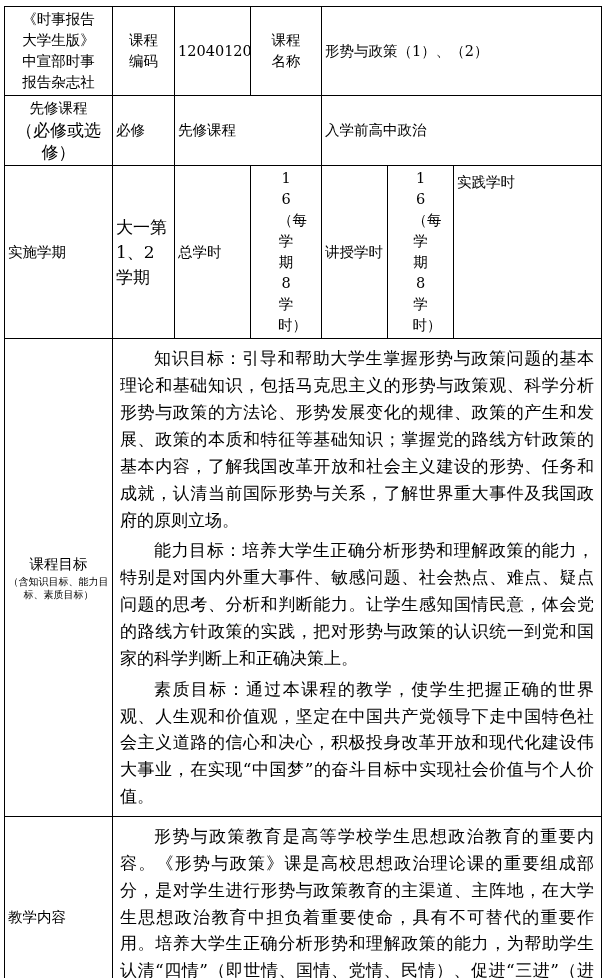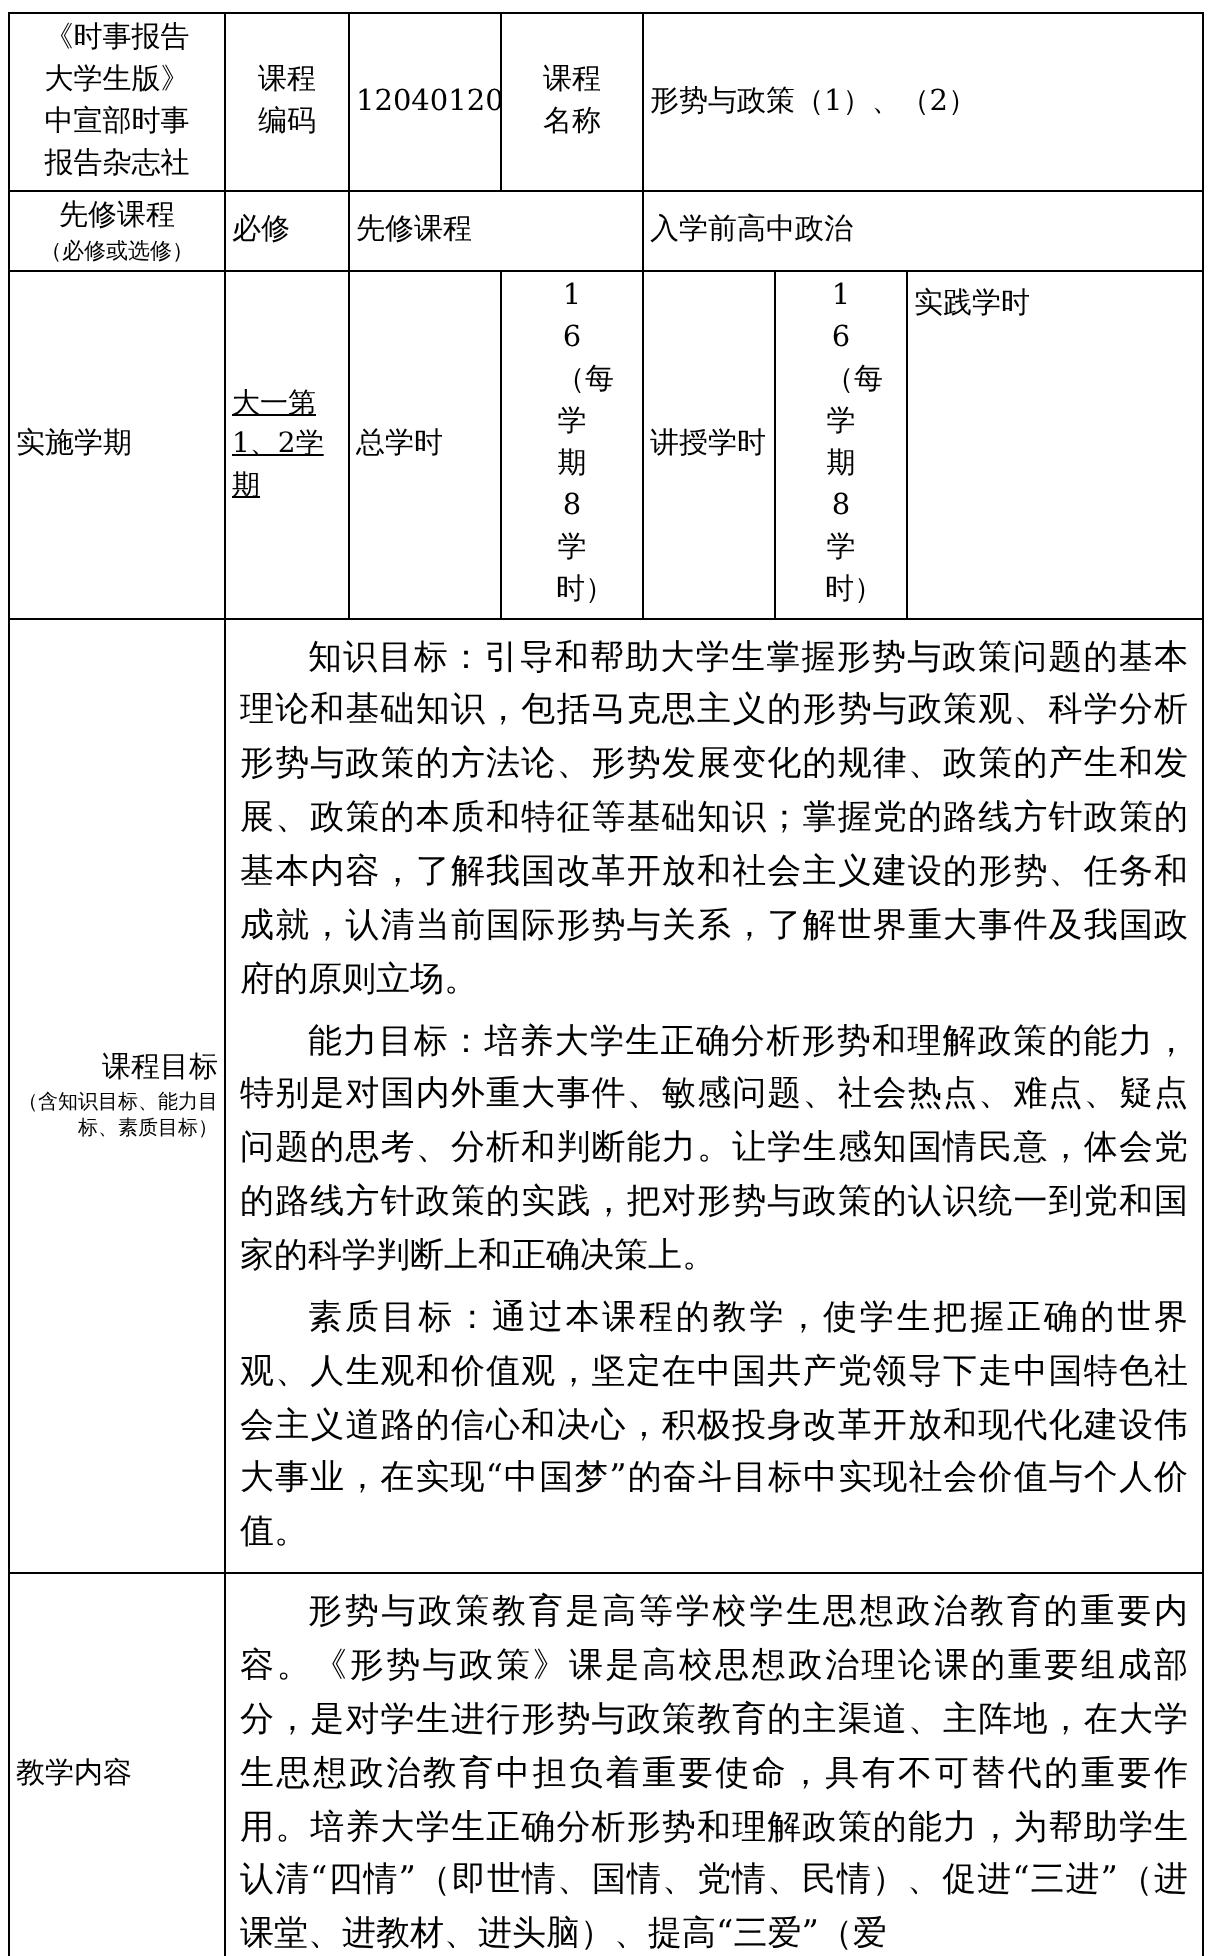--- a/index.html
+++ b/index.html
@@ -30,21 +30,21 @@
     font-size: 14.5px;
     line-height: 1.45;
   }
   .ctr { }
   .label-cell {
     text-align: center;
     font-size: 14.5px;
     line-height: 1.4;
   }
   .small {
-    font-size: 11px;
+    font-size: 17px;
     line-height: 1.3;
     display: block;
   }
   
   .title-cell {
     font-size: 15.5px;
     line-height: 1.55;
     text-align: center;
     padding: 6px 2px;
   }
@@ -68,21 +68,21 @@
     text-indent: 2em;
     text-align: justify;
     text-justify: inter-ideograph;
     font-size: 17px;
     line-height: 1.58;
   }
   .content-cell {
     padding: 3px 4px 5px 4px;
   }
   .goal-label {
-    text-align: right;
+    text-align: center;
     font-size: 14px;
     line-height: 1.4;
   }
   .goal-label .sub {
     font-size: 10px;
     display: block;
     line-height: 1.35;
   }
 </style>
 </head>
@@ -125,21 +125,21 @@
           <span>先修课程</span>
           <span class="small">（必修或选修）</span>
         </td>
         <td class="ctr">必修</td>
         <td class="ctr" colspan="2">先修课程</td>
         <td class="ctr" colspan="3">入学前高中政治</td>
       </tr>
 
       <tr>
         <td class="ctr">实施学期</td>
-        <td class="ctr" style="font-size:14px;text-decoration:underline;">大一第1、2学期</td>
+        <td class="ctr" style="font-size:17px;">大一第1、2学期</td>
         <td class="ctr">总学时</td>
         <td class="vert">
           <span class="v-wrap">16（每学期8学时）</span>
         </td>
         <td class="ctr">讲授学时</td>
         <td class="vert">
           <span class="v-wrap">16（每学期8学时）</span>
         </td>
         <td class="ctr" style="vertical-align:top; padding-top:6px;">
           <span>实践学时</span>

